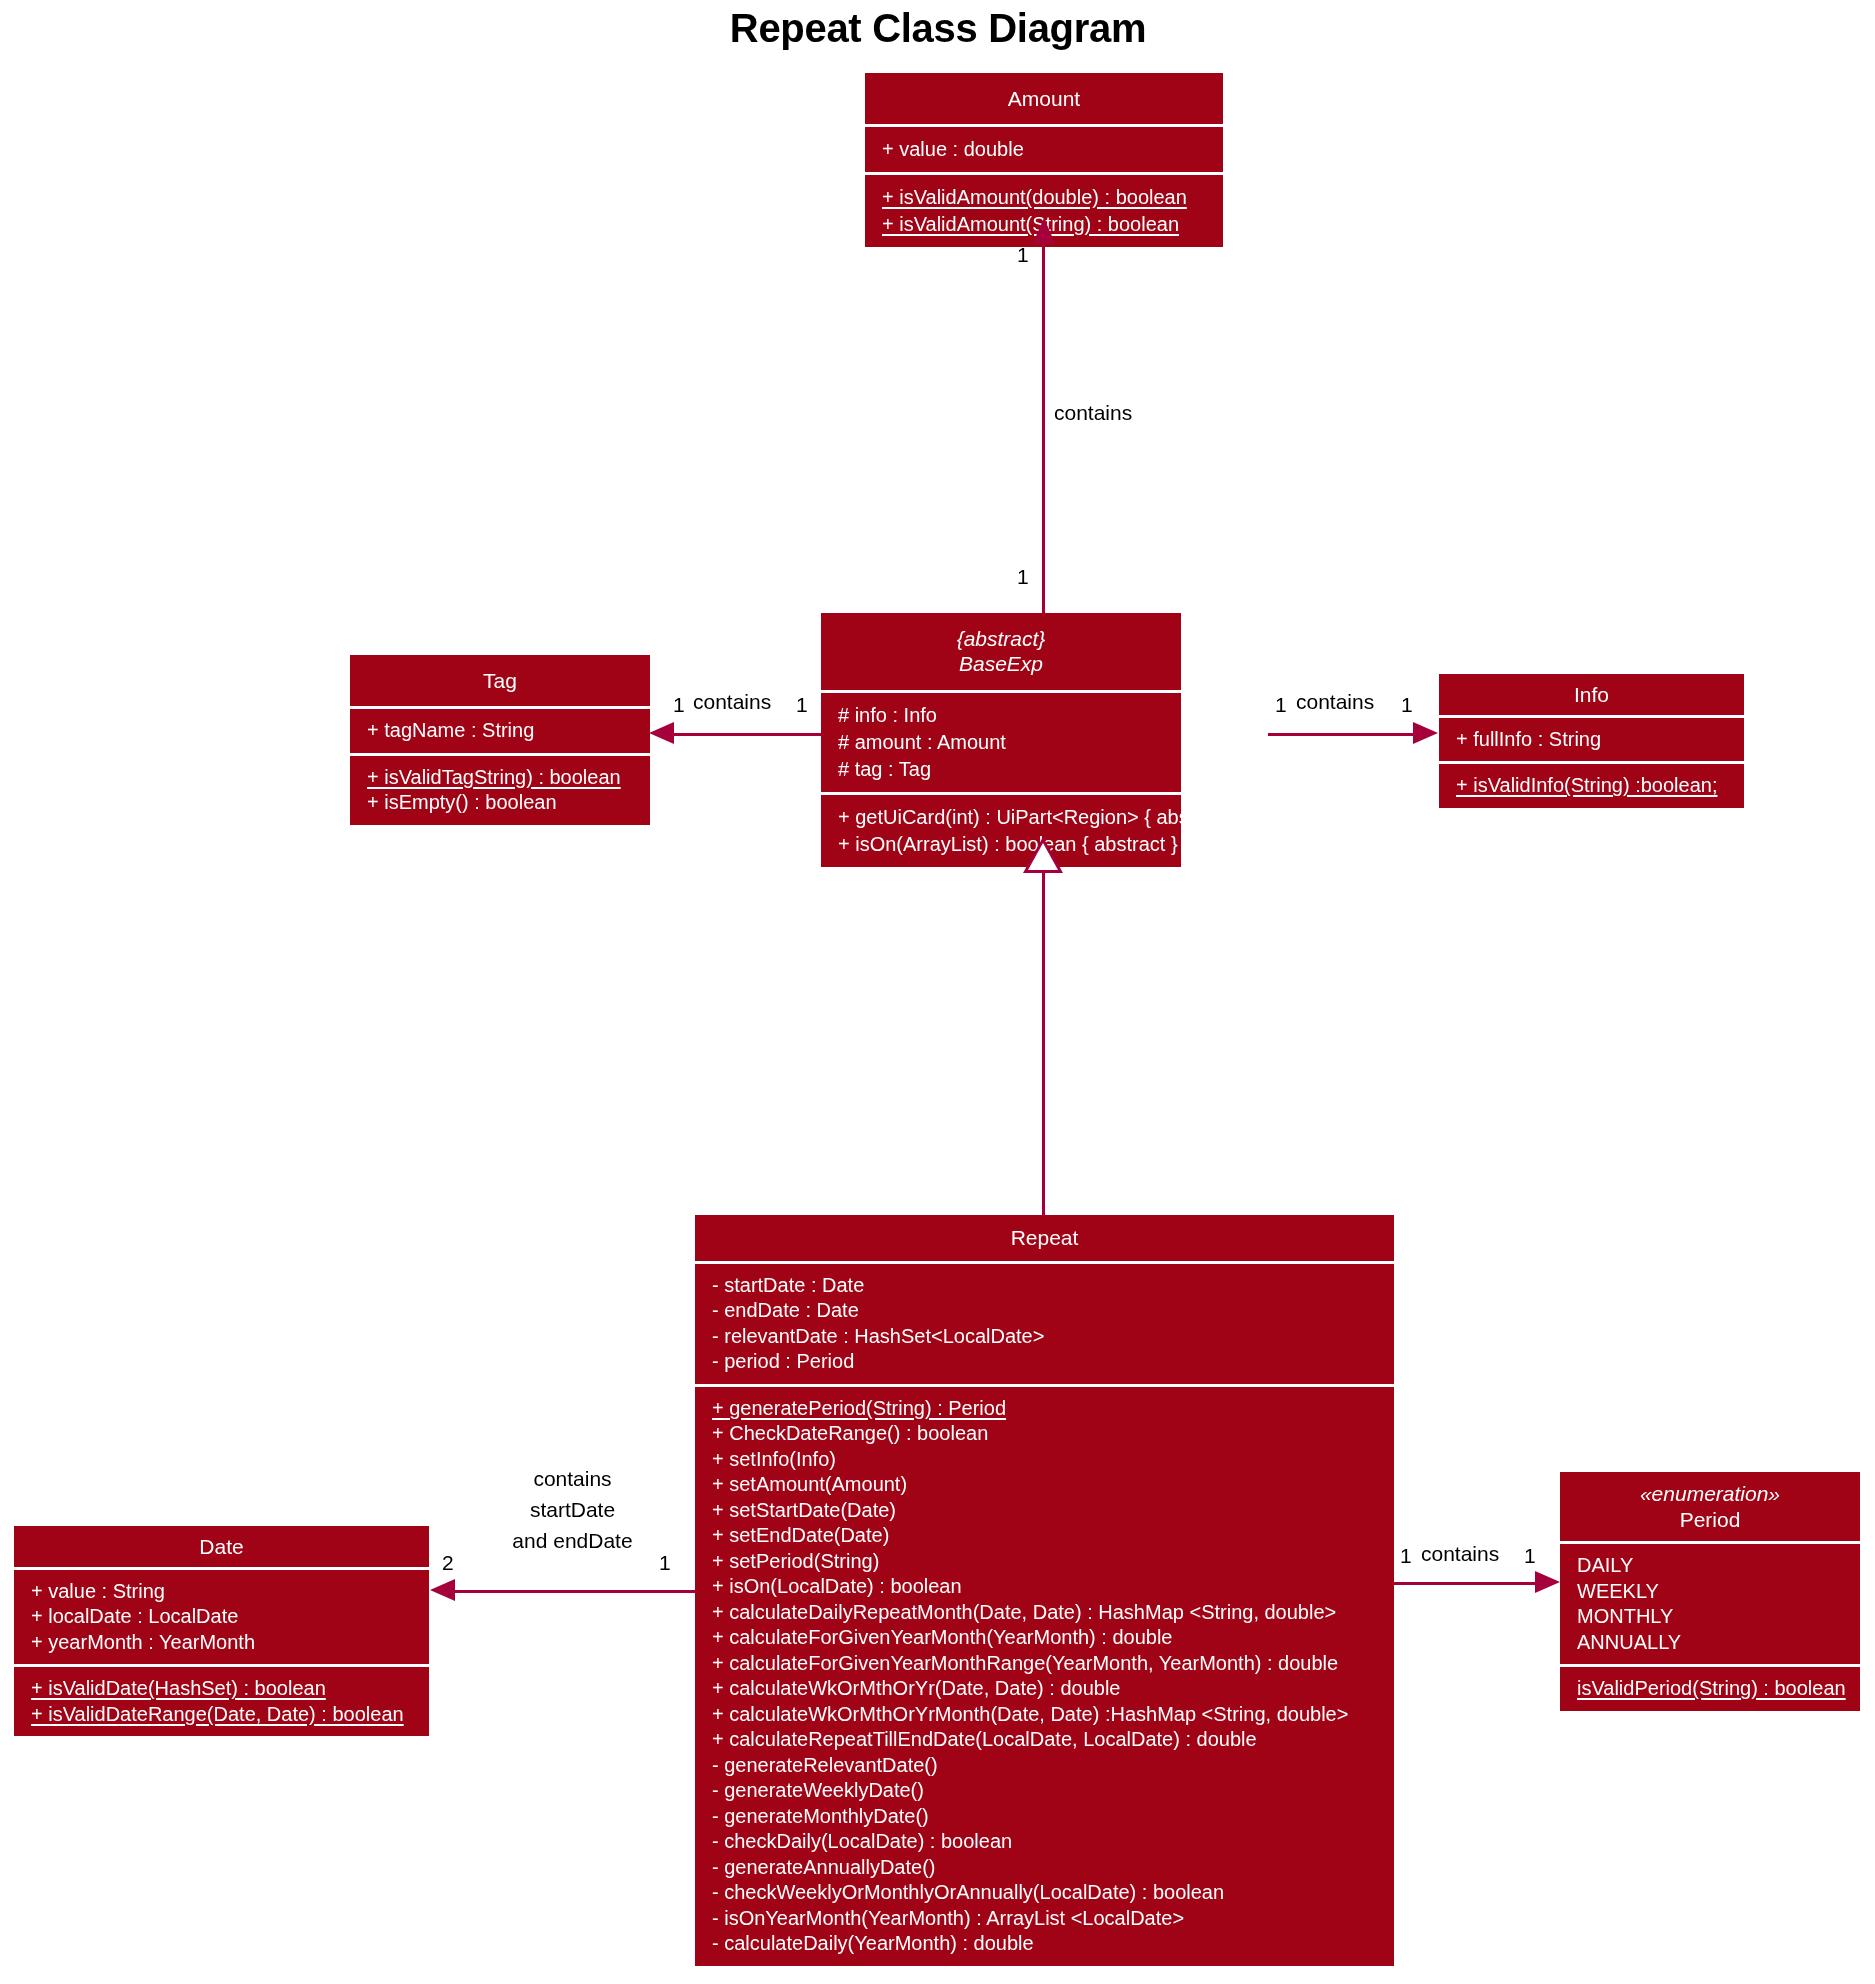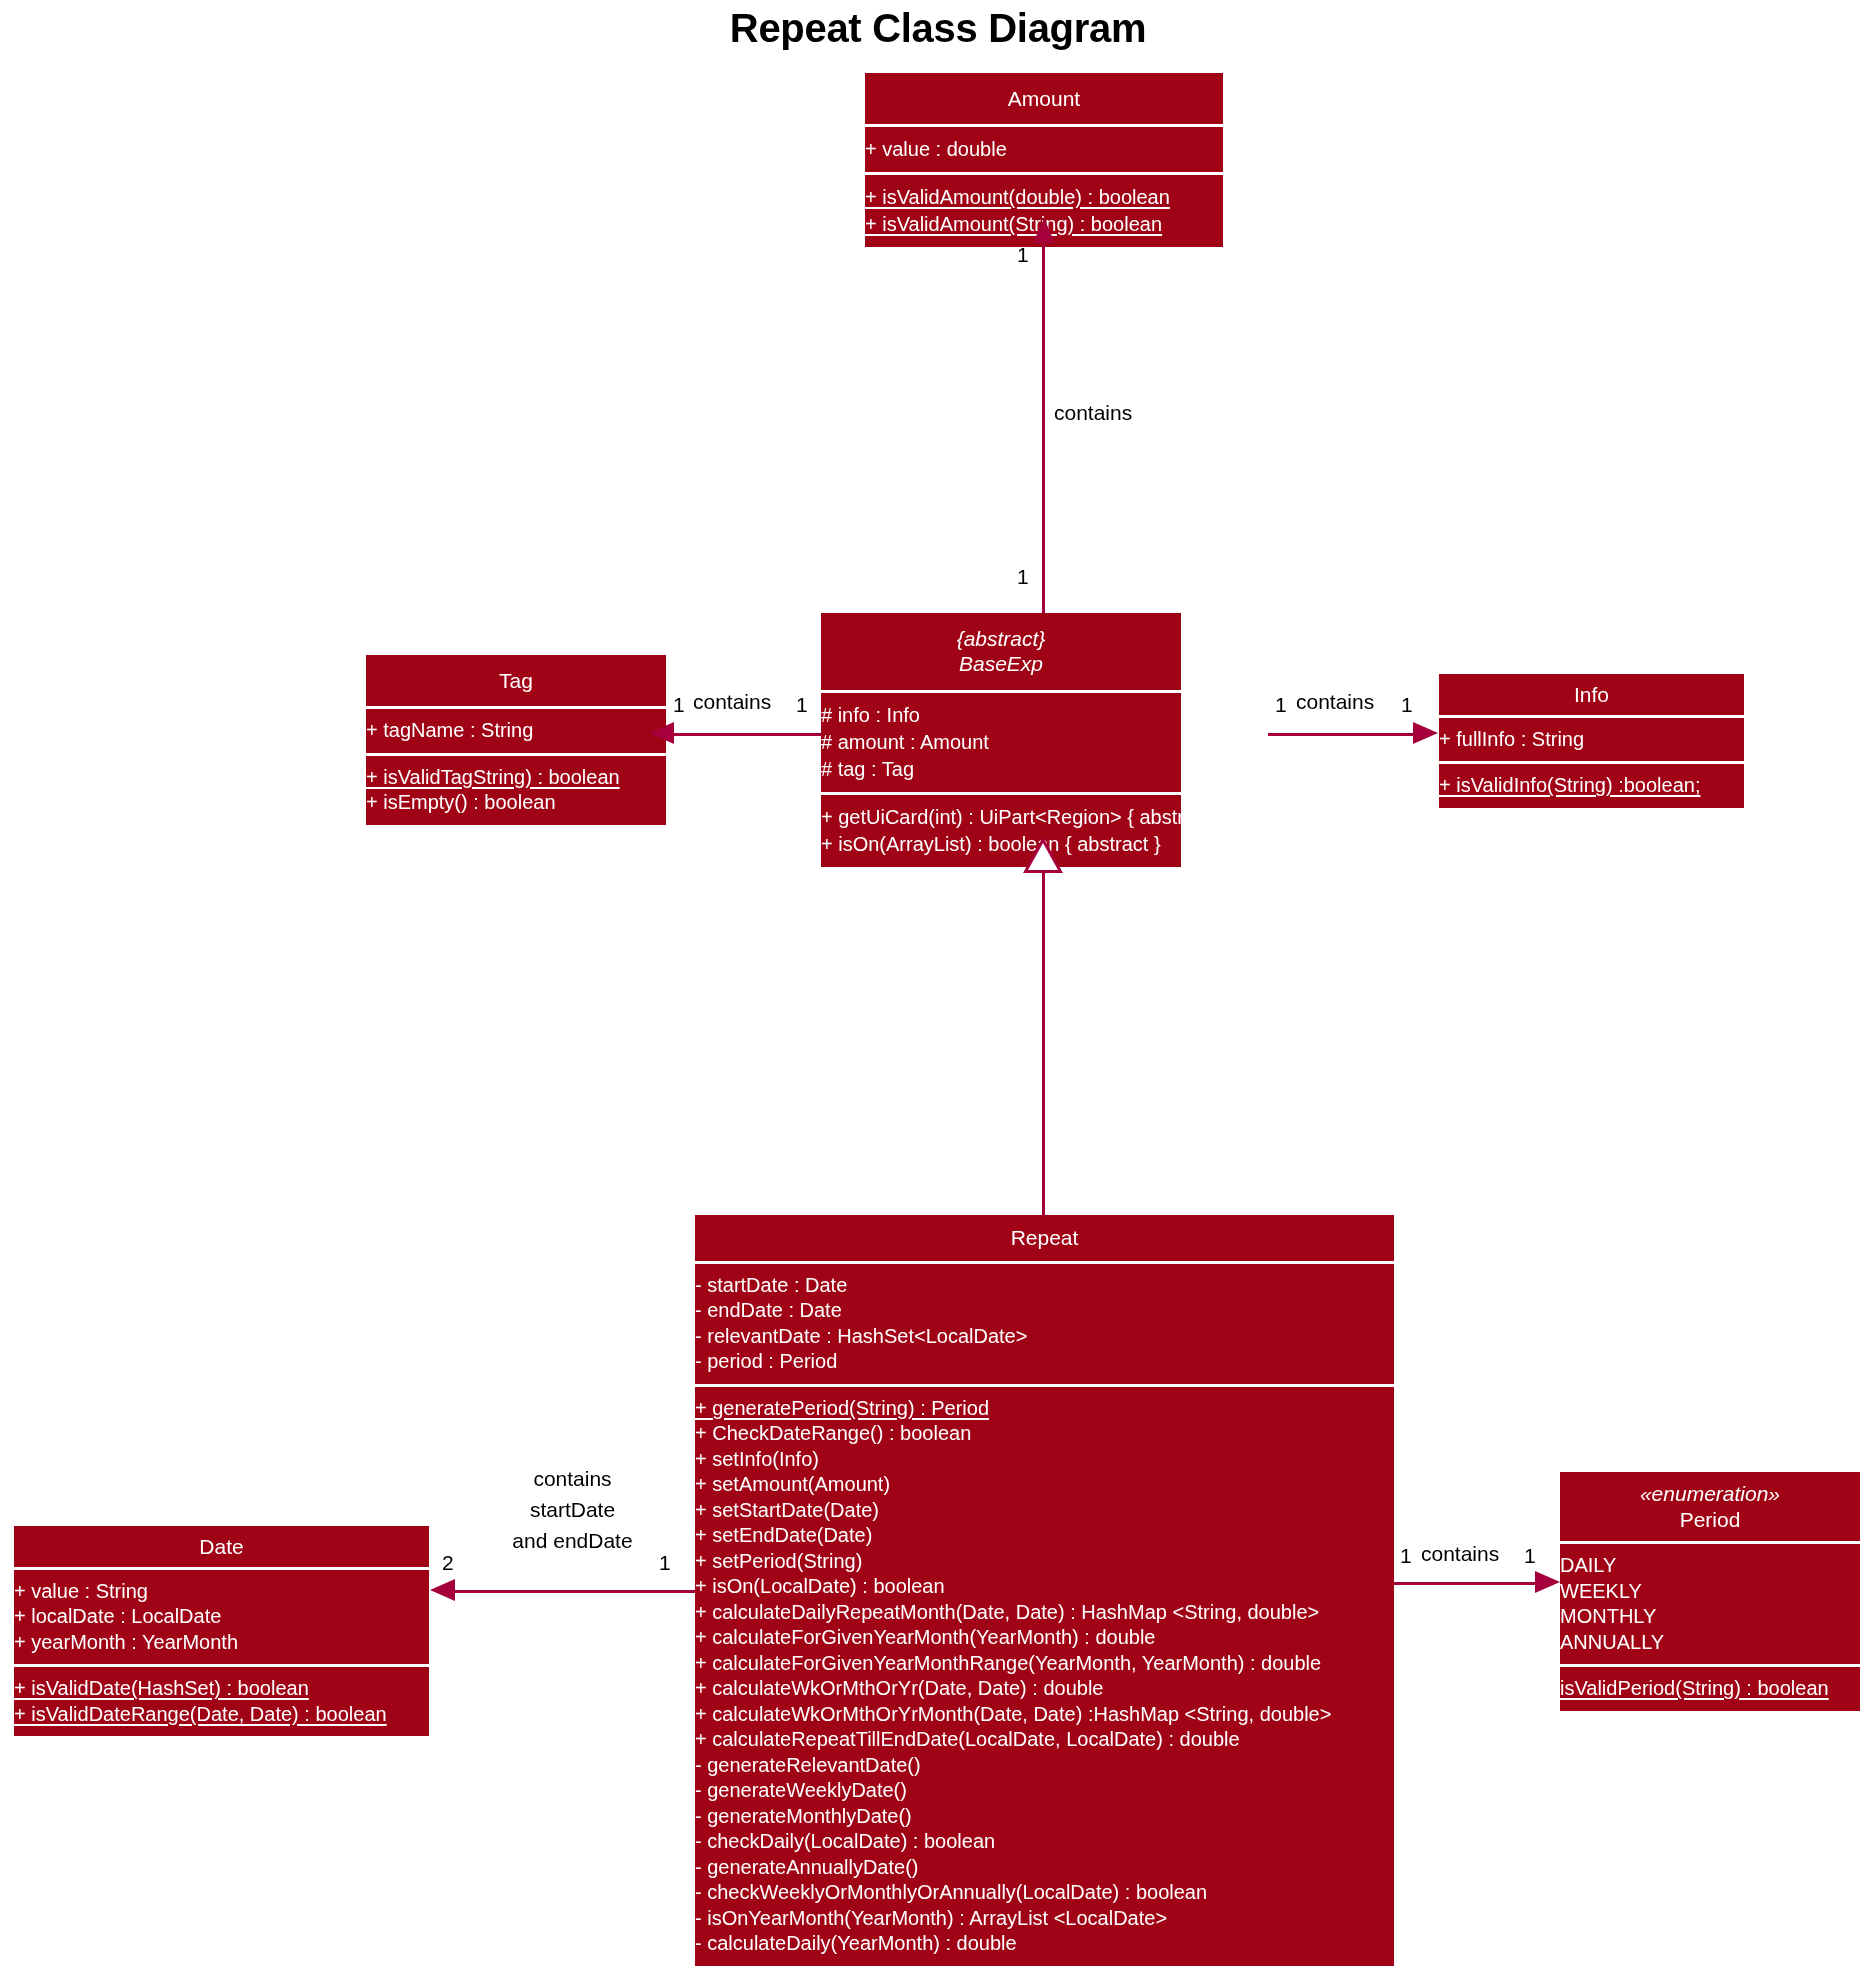--- a/index.html
+++ b/index.html
@@ -31,21 +31,21 @@
 
   
   .uml-class {
     position: absolute;
     background: #A00315;
     box-sizing: border-box;
     color: #ffffff;
   }
   .uml-compartment {
     background: #A00315;
-    padding: 9px 0;
+    padding: 9px 17px;
     box-sizing: border-box;
   }
   .uml-compartment + .uml-compartment {
     border-top: 3.2px solid #ffffff;
   }
   .uml-name {
     text-align: center;
     font-size: 21px;
     line-height: 25.5px;
     padding: 12.8px 6.4px;
@@ -156,21 +156,21 @@
       <div class="uml-row"># info : Info</div>
       <div class="uml-row"># amount : Amount</div>
       <div class="uml-row"># tag : Tag</div>
     </div>
     <div class="uml-compartment">
       <div class="uml-row">+ getUiCard(int) : UiPart&lt;Region&gt; { abstract }</div>
       <div class="uml-row">+ isOn(ArrayList) : boolean { abstract }</div>
     </div>
   </div>
 
-  <div class="uml-class tight" style="left:366px; top:655px; width:300px;">
+  <div class="uml-class tight" style="left:350px; top:655px; width:300px;">
     <div class="uml-compartment uml-name">
       <span>Tag</span>
     </div>
     <div class="uml-compartment">
       <div class="uml-row">+ tagName : String</div>
     </div>
     <div class="uml-compartment">
       <div class="uml-row static">+ isValidTagString) : boolean</div>
       <div class="uml-row">+ isEmpty() : boolean</div>
     </div>

